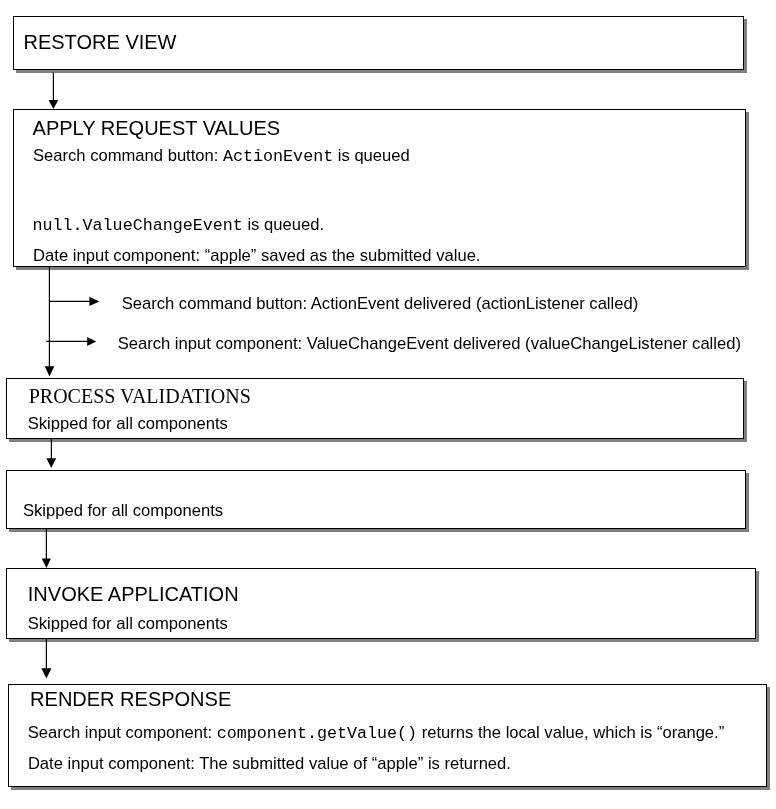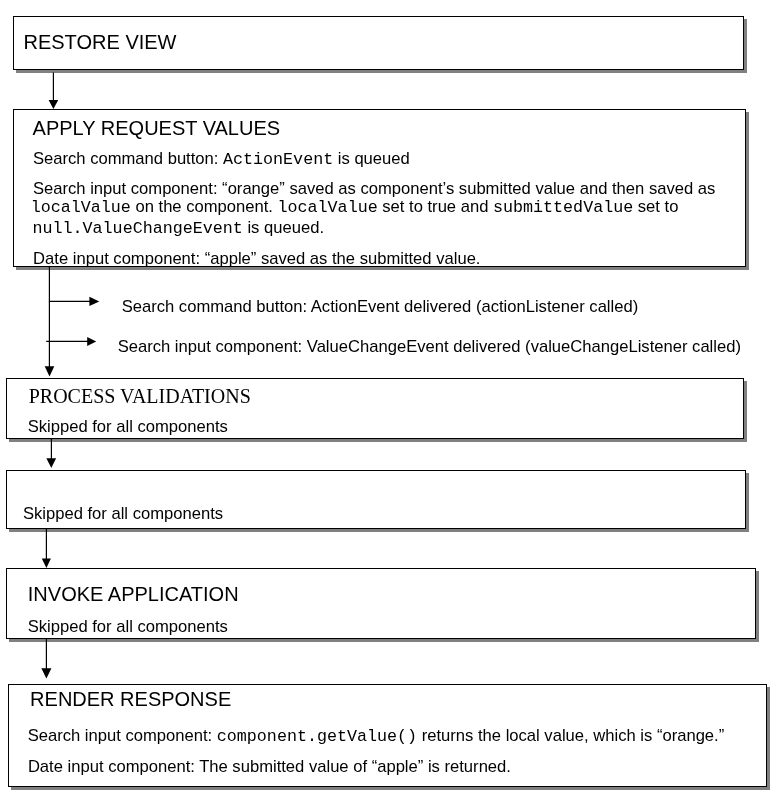--- a/index.html
+++ b/index.html
@@ -21,21 +21,21 @@
   }
   .hdr {
     position:absolute;
     font-size:20px;
     line-height:20px;
     white-space:nowrap;
   }
   .ln {
     position:absolute;
     font-size:16.6px;
-    line-height:25px;
+    line-height:20px;
     white-space:nowrap;
   }
   .mono { font-family:"Liberation Mono", monospace; font-size:16.7px; }
   svg.arrows { position:absolute; left:0; top:0; width:776px; height:809px; z-index:5; }
   .box { z-index:1; }
   .hdr, .ln { z-index:3; }
 </style>
 </head>
 <body>
 
@@ -63,22 +63,20 @@
       <line x1="46.4" y1="622.0" x2="46.4" y2="653"></line>
       <polygon points="46.4,662.5 41.3,652.3 51.4,652.3" stroke="none"></polygon>
     </g>
   </svg>
 
 <div class="box" style="left: 12.85px; top: -0.2px; width: 731.35px; height: 54.5px;"></div>
     <div class="hdr" style="left: 23.5px; top: 15.8px;">RESTORE VIEW</div>
     <div class="box" style="left: 12.85px; top: 92.9px; width: 733.35px; height: 158.4px;"></div>
     <div class="hdr" style="left: 32.6px; top: 101.7px;">APPLY REQUEST VALUES</div>
     <div class="ln" style="left: 33px; top: 129.8px;"><span>Search command button: </span><span class="mono">ActionEvent</span><span> is queued</span></div>
-    <div class="ln" style="left: 33px; top: 160.2px;"><span>Search input component: “orange” saved as component’s submitted value and then saved as</span></div>
-    <div class="ln" style="left: 30.7px; top: 178.4px;"><span class="mono">localValue</span><span> on the component. </span><span class="mono">localValue</span><span> set to true and </span><span class="mono">submittedValue</span><span> set to</span></div>
     <div class="ln" style="left: 32.5px; top: 199.4px; text-align: center;"><span class="mono">null.</span><span class="mono">ValueChangeEvent</span><span> is queued.</span></div>
     <div class="ln" style="left: 33.1px; top: 229.6px;"><span>Date input component: “apple” saved as the submitted value.</span></div>
     <div class="box" style="left: 5.9px; top: 361.9px; width: 738.3px; height: 61.3px;"></div>
     <div class="hdr" style="left: 28.7px; top: 369.7px; font-family: Liberation Serif, serif;">PROCESS VALIDATIONS</div>
     <div class="ln" style="left: 27.7px; top: 397.8px;"><span>Skipped for all components</span></div>
     <div class="box" style="left: 5.9px; top: 453.9px; width: 740.3px; height: 59.4px;"></div>
     <div class="ln" style="left: 22.9px; top: 484.8px;"><span>Skipped for all components</span></div>
     <div class="box" style="left: 5.9px; top: 551.9px; width: 750.3px; height: 71.4px;"></div>
     <div class="hdr" style="left: 27.8px; top: 567.6px;">INVOKE APPLICATION</div>
     <div class="ln" style="left: 27.7px; top: 597.8px;"><span>Skipped for all components</span></div>

